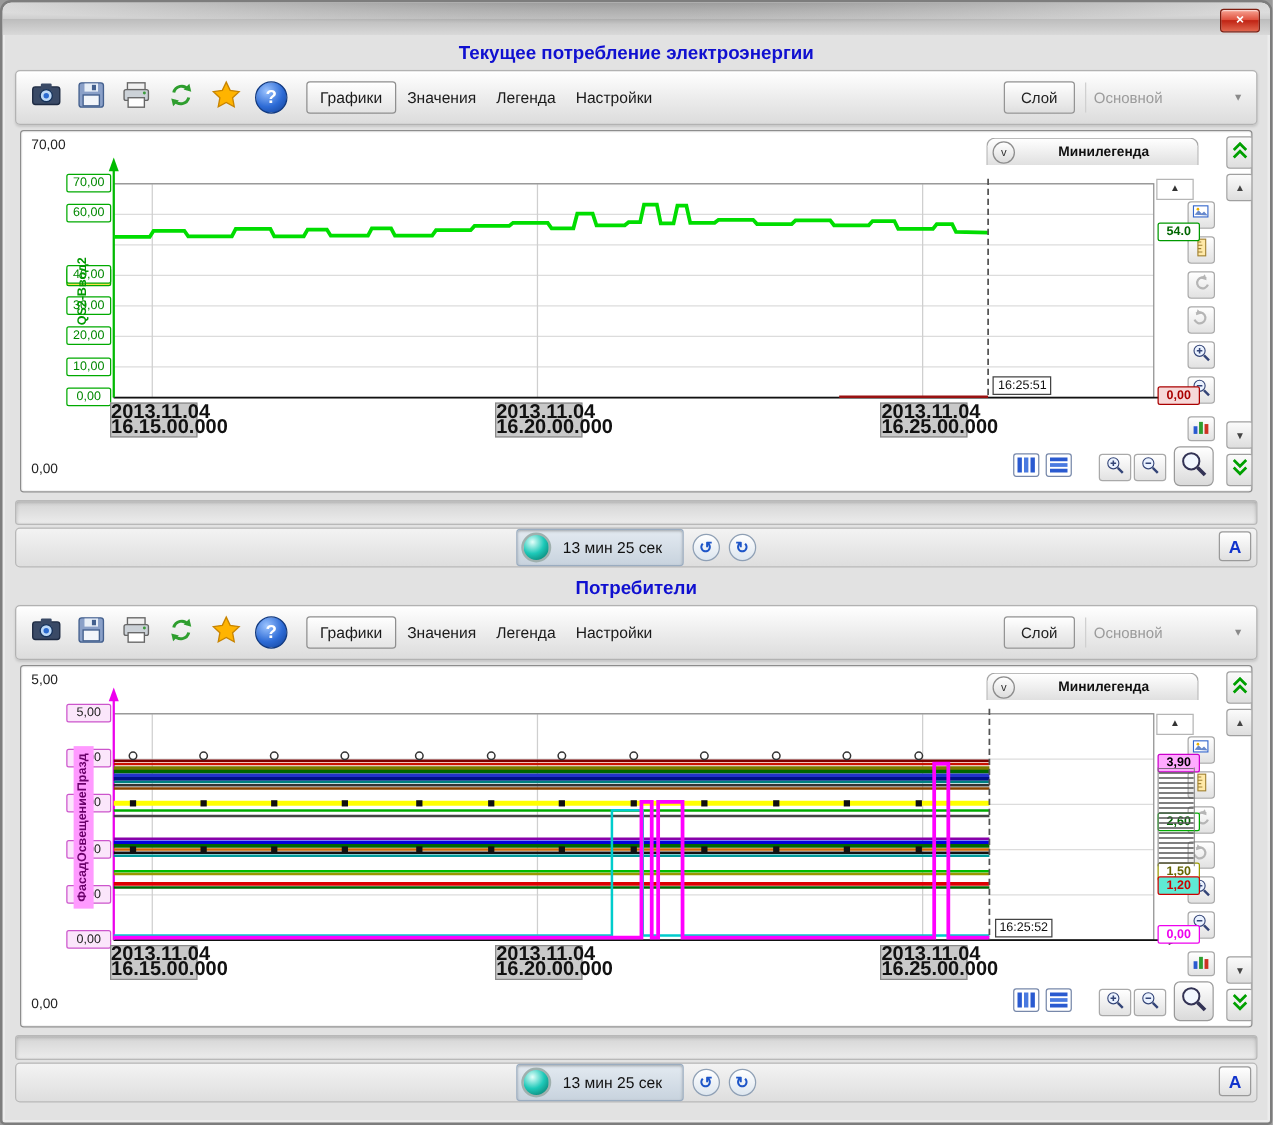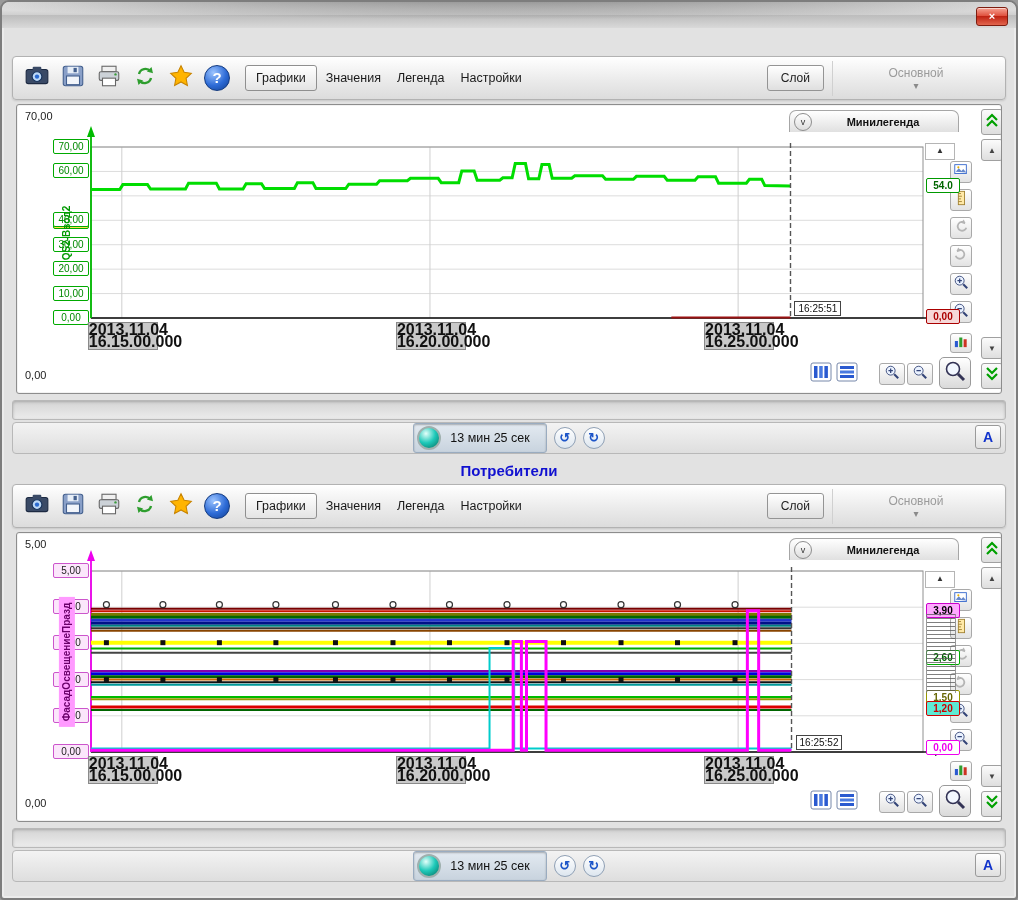--- a/index.html
+++ b/index.html
@@ -23,21 +23,21 @@
   .help-badge{width:24px;height:24px;border-radius:50%;color:#fff;font-weight:bold;font-size:15px;text-align:center;line-height:24px;
     background:radial-gradient(circle at 35% 28%,#9cc4ff,#2d6bd6 55%,#123f92);border:1px solid #123a80;}
   .tabs{display:flex;align-items:center;margin-left:10px;gap:2px;}
   .tab{font-size:12.5px;color:#1a1a1a;padding:5px 7px;white-space:nowrap;}
   .tab.active{border:1px solid #8f8f8f;border-radius:3px;background:linear-gradient(#ffffff,#e4e4e4);
     box-shadow:inset 0 1px 0 #fff;padding:5px 10px;}
   .tb-right{margin-left:auto;display:flex;align-items:center;gap:8px;}
   .layer-btn{font-family:inherit;font-size:12px;color:#222;border:1px solid #949494;border-radius:3px;
     background:linear-gradient(#ffffff,#dfdfdf);padding:5px 13px;box-shadow:inset 0 1px 0 #fff;}
   .layer-combo{width:118px;display:flex;align-items:center;justify-content:space-between;font-size:12px;color:#9b9b9b;
-    padding:5px 24px;border-left:1px solid #d0d0d0;flex-direction:column;}
+    padding:5px 6px;border-left:1px solid #d0d0d0;}
   .combo-arrow{color:#8a8a8a;font-size:10px;}
   .chartbox{position:absolute;left:8px;right:8px;top:74px;height:288px;background:#fff;border:1px solid #8d8d8d;
     border-radius:3px;overflow:hidden;box-shadow:inset 0 0 0 1px #f2f2f2;}
   .corner{position:absolute;left:8px;font-size:11px;color:#222;}
   .corner.top{top:5px;}
   .corner.bottom{top:264px;}
   .mlhead{position:absolute;right:42px;top:5px;width:170px;height:22px;border:1px solid #a6a6a6;border-bottom:none;
     border-radius:7px 7px 0 0;background:linear-gradient(#ffffff,#e0e0e0);display:flex;align-items:center;padding:0 4px;box-sizing:border-box;}
   .mlchev{width:16px;height:16px;border-radius:50%;border:1px solid #8d8d8d;background:linear-gradient(#fff,#ddd);
     display:flex;align-items:center;justify-content:center;font-size:9px;color:#333;}
@@ -80,20 +80,21 @@
 </style>
 </head>
 <body>
 
 <div id="window">
   <div class="titlebar">
     <div class="closebtn">×</div>
   </div>
 
   <div class="panel" id="panel1">
+    <div class="panel-title">Текущее потребление электроэнергии</div>
     <div class="toolbar">
       <div class="tb-icon">
         <span><svg width="26" height="26" viewBox="0 0 24 24">
               <rect x="2" y="6" width="20" height="13" rx="2" fill="#3a4a66" stroke="#1d2a42"></rect>
               <rect x="8" y="3.5" width="8" height="4" rx="1" fill="#3a4a66"></rect>
               <circle cx="12" cy="12.5" r="4.5" fill="#bcd8f6" stroke="#16325a"></circle>
               <circle cx="12" cy="12.5" r="2" fill="#2a6ad0"></circle>
             </svg></span>
       </div>
       <div class="tb-icon">

